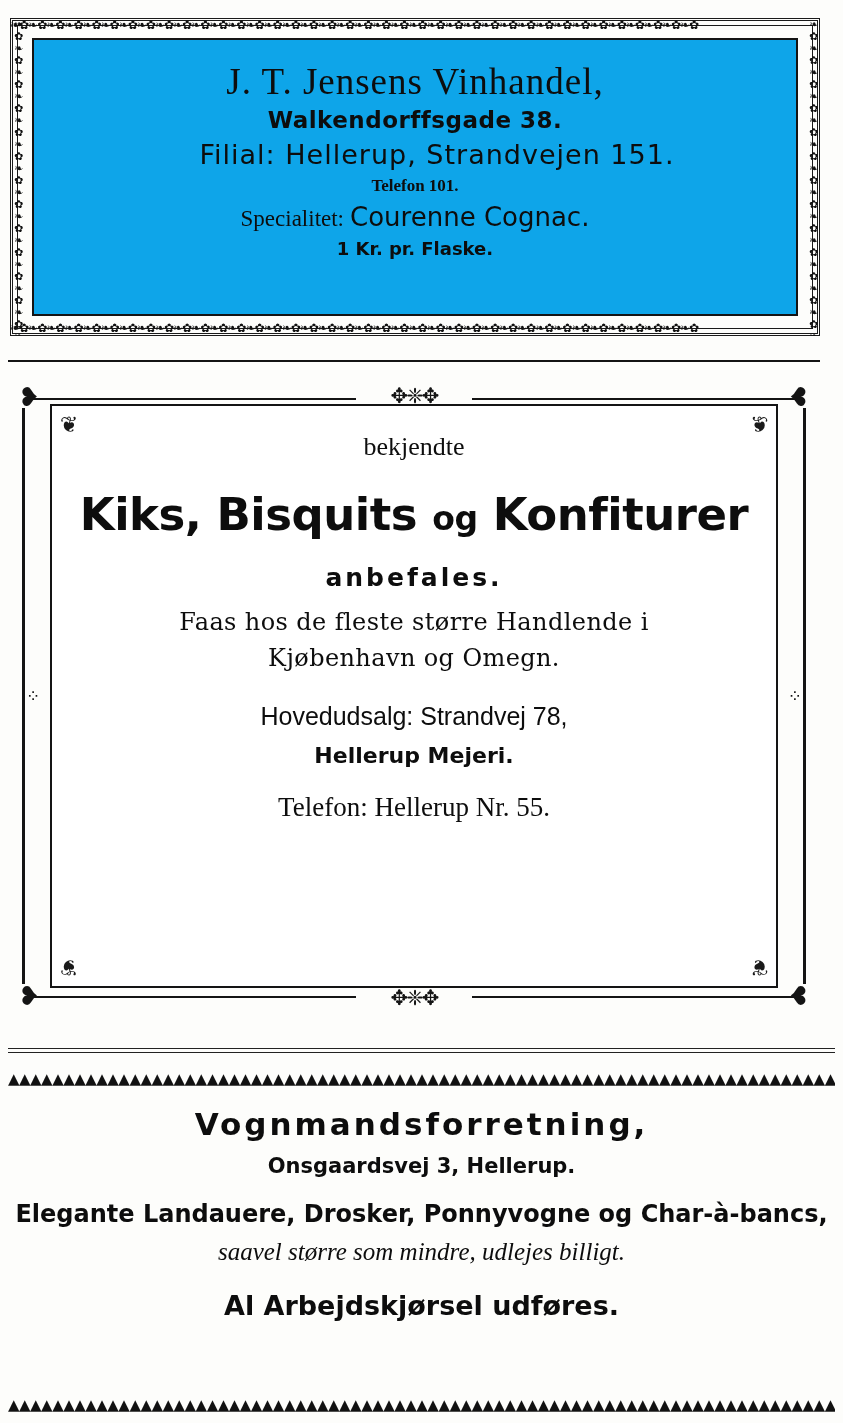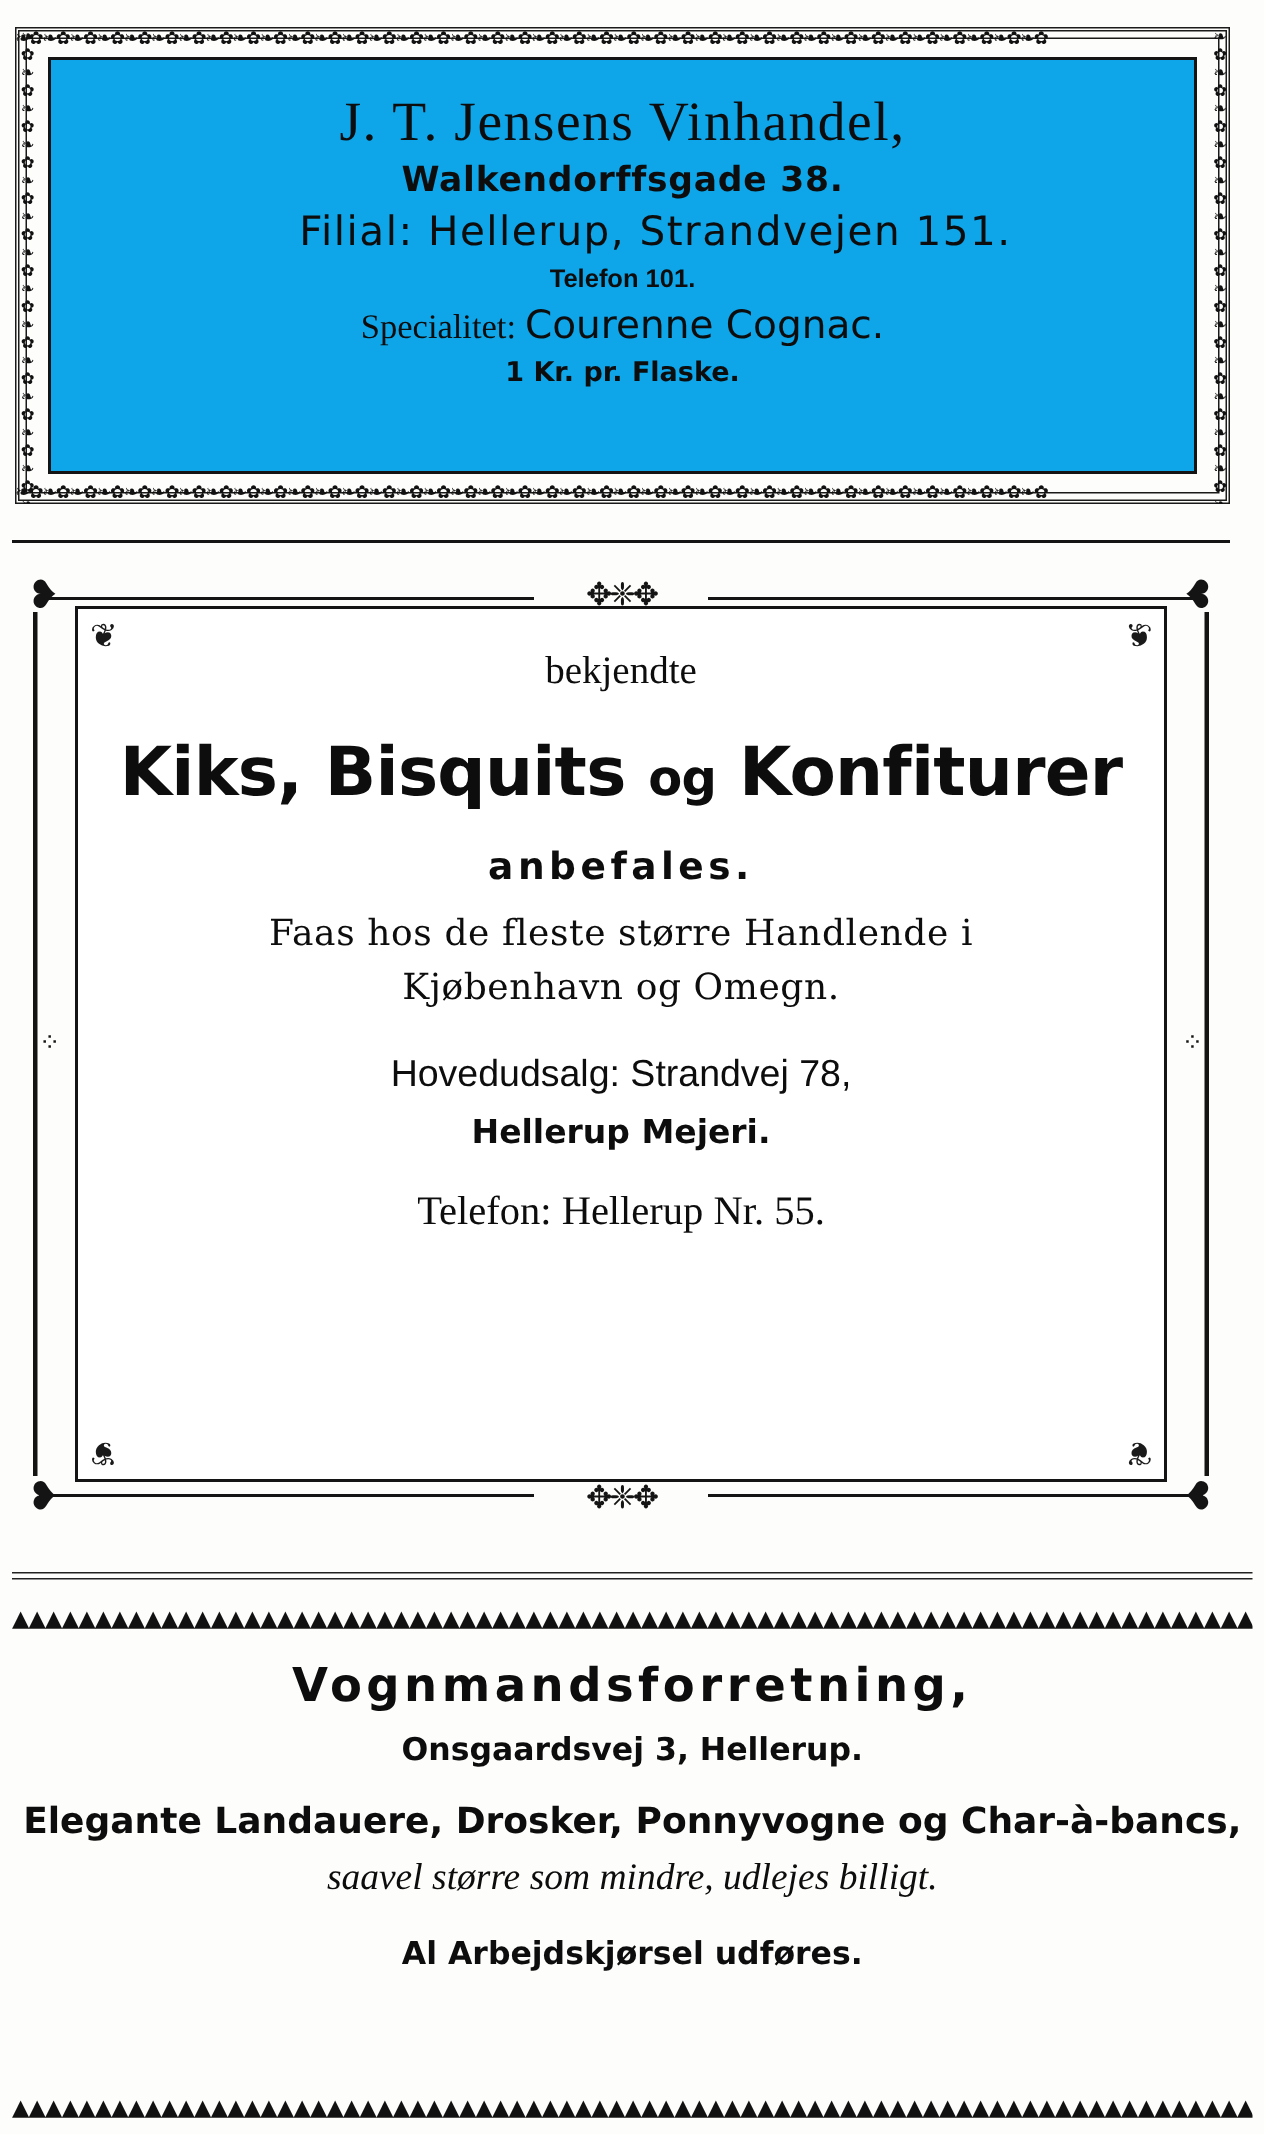--- a/index.html
+++ b/index.html
@@ -101,21 +101,21 @@
     margin: 2px 0 6px 0;
   }
   .a1-l3 {
     font-family: "DejaVu Sans", sans-serif;
     font-size: 27px;
     letter-spacing: 1px;
     margin: 2px 0 6px 0;
     padding-left: 44px;
   }
   .a1-l4 {
-    font-family: Liberation Sans, sans-serif;
+    font-family: Liberation Serif, serif;
     font-weight: bold;
     font-size: 17px;
     margin: 6px 0 6px 0;
   }
   .a1-l5 {
     font-size: 24px;
     margin: 2px 0 2px 0;
   }
   .a1-l5 .spec {
     font-family: "Liberation Serif", serif;
@@ -346,21 +346,21 @@
   .a3-l5 {
     font-family: "Liberation Serif", serif;
     font-style: italic;
     font-size: 25px;
     margin: 10px 0 0 0;
     text-align: center;
   }
   .a3-l6 {
     font-family: "DejaVu Sans", sans-serif;
     font-weight: bold;
-    font-size: 21px;
+    font-size: 27px;
     margin: 24px 0 0 0;
   }
 </style>
 </head>
 <body>
 
 <div class="page">
 
   <div class="ad1-wrap">
     <div class="ad1-orn"></div>

